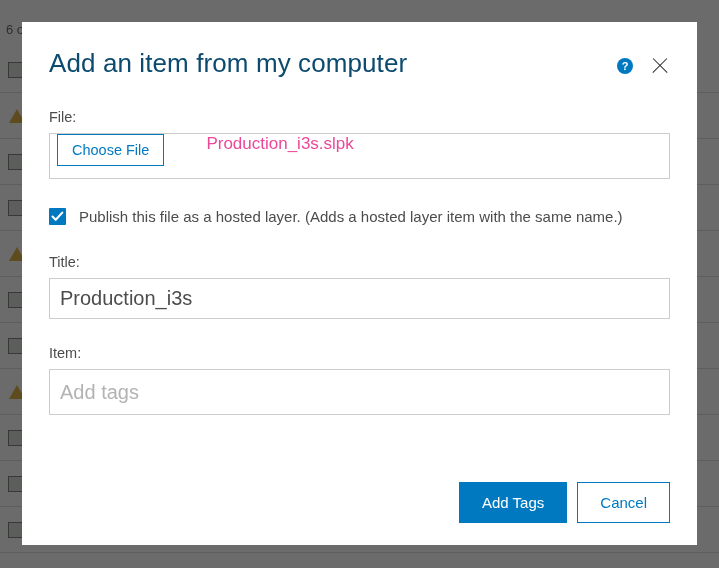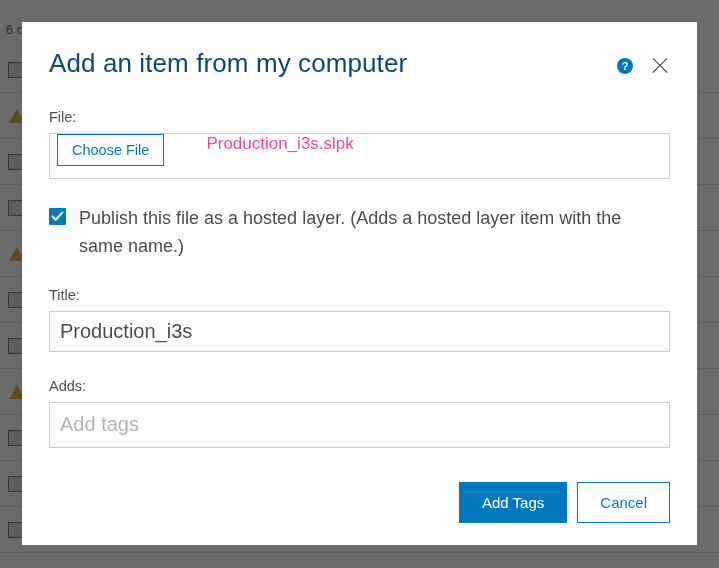--- a/index.html
+++ b/index.html
@@ -200,21 +200,21 @@
     background: #0079c1;
     flex: 0 0 auto;
     margin-right: 13px;
     margin-top: 3px;
     position: relative;
     cursor: pointer;
     border-radius: 1px;
   }
   .checkbox svg { position: absolute; left: 2px; top: 2px; }
   .check-label {
-    font-size: 18px;
+    font-size: 15px;
     color: #4c4c4c;
     line-height: 1.55;
     max-width: 600px;
   }
 
   
   .text-input {
     width: 100%;
     height: 41px;
     border: 1px solid #cccccc;
@@ -352,21 +352,21 @@
       </span>
       <span class="check-label">Publish this file as a hosted layer. (Adds a hosted layer item with the same name.)</span>
     </div>
 
     <div class="block" style="margin-top:26px;">
       <div class="field-label">Title:</div>
       <input class="text-input" type="text" value="Production_i3s" style="">
     </div>
 
     <div class="block" style="margin-top:26px;">
-      <div class="field-label">Adds:</div>
+      <div class="field-label">Item:</div>
       <input class="text-input tags-input" type="text" placeholder="Add tags" style="">
     </div>
 
   </div>
 
   <div class="modal-foot">
     <button class="btn btn-primary">Add Tags</button>
     <button class="btn btn-secondary">Cancel</button>
   </div>
 </div>

